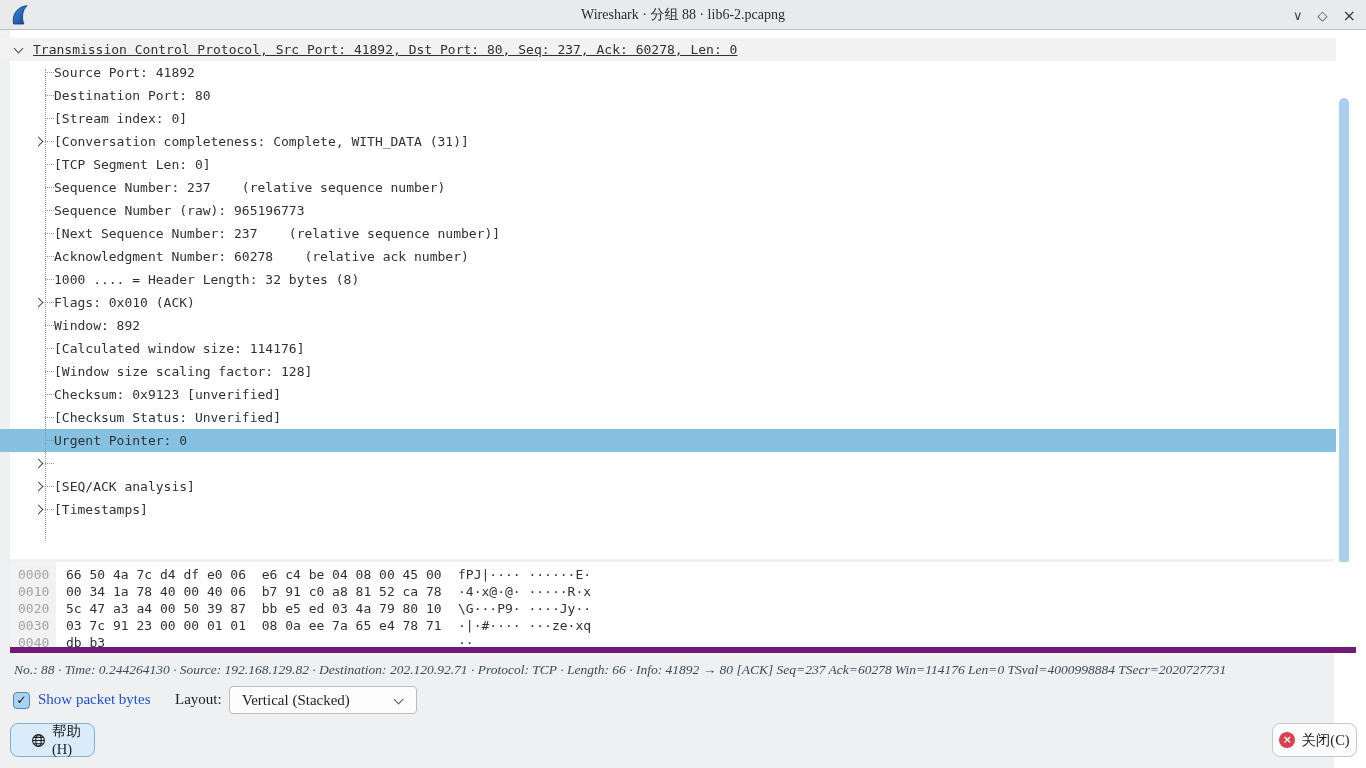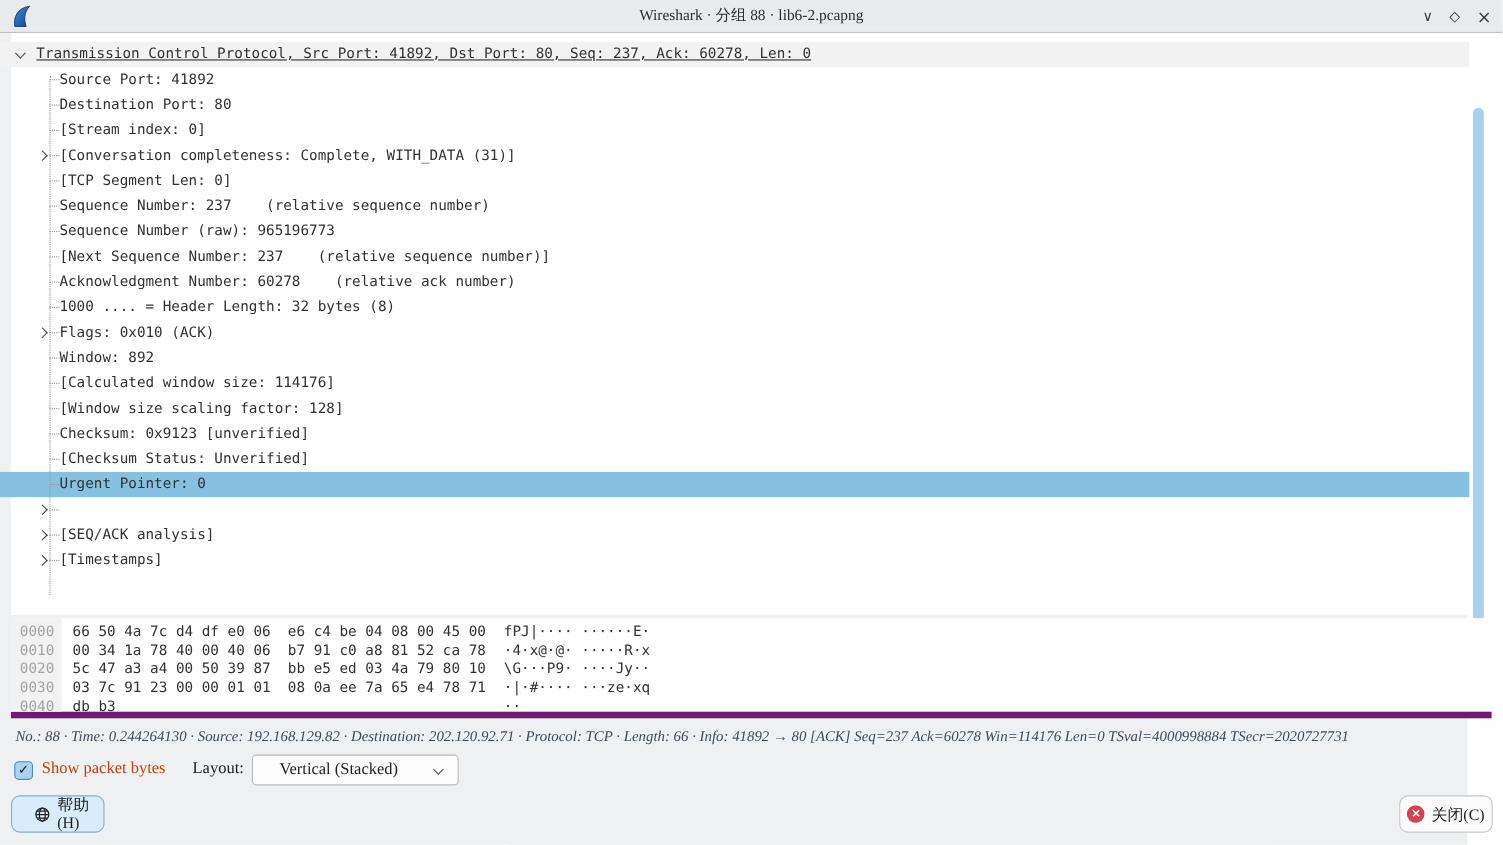--- a/index.html
+++ b/index.html
@@ -66,27 +66,27 @@
     position:absolute; left:14px; top:661px; width:1344px;
     font-style:italic; font-size:13.5px; color:#3c4a59; line-height:18px; white-space:nowrap;
   }
   
   .checkbox {
     position:absolute; left:13px; top:692px; width:17px; height:17px;
     background:#abd3f0; border:1.5px solid #4d8ab5; border-radius:4px;
     text-align:center; line-height:14px; font-family:"DejaVu Sans", sans-serif;
     font-size:12px; font-weight:bold; color:#111; cursor:pointer;
   }
-  .cblabel { position:absolute; left:38px; top:691px; font-size:15px; color:#c2410c; }
+  .cblabel { position:absolute; left:38px; top:691px; font-size:15px; color:#1d4ed8; }
   .laylabel { position:absolute; left:175px; top:691px; font-size:15px; color:#1b1d1f; }
   .layselect {
     position:absolute; left:229px; top:686px; width:188px; height:28px;
     background:#fdfdfd; border:1px solid #b9babb; border-radius:4px; cursor:pointer;
   }
-  .layselect .val { position:absolute; left:24px; top:0; line-height:26px; font-size:15px; color:#1b1d1f; }
+  .layselect .val { position:absolute; left:12px; top:0; line-height:26px; font-size:15px; color:#1b1d1f; }
   .layselect .chev { left:auto; right:14px; top:9px; border-color:#55575a; }
   
   .btn {
     position:absolute; top:723px; height:34px; border-radius:8px;
     display:flex; align-items:center; justify-content:center; gap:6px;
     font-size:14.5px; color:#1c1e20; cursor:pointer;
   }
   .helpbtn { left:10px; width:85px; background:#daecf9; border:1px solid #7fb0d4;padding-left:20px; }
   .closebtn { left:1272px; width:85px; background:#fbfbfc; border:1px solid #c6c7c8; }
   .redx {

